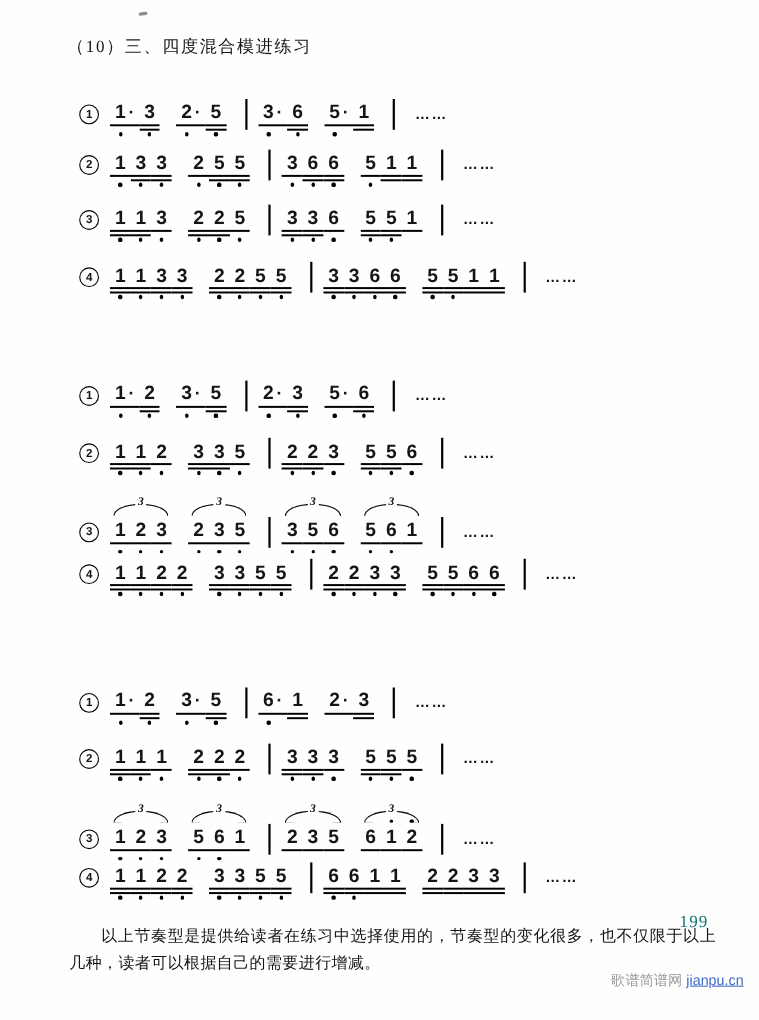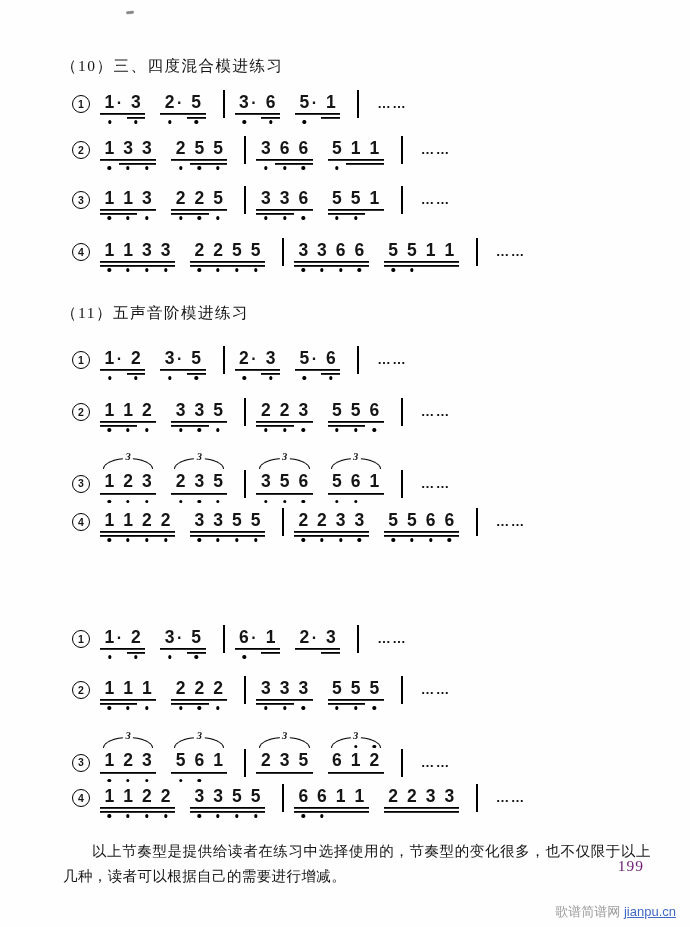--- a/index.html
+++ b/index.html
@@ -3,21 +3,21 @@
 <meta charset="utf-8">
 <style>
   html,body{margin:0;padding:0;background:#ffffff;}
   .page{
     position:relative;width:690px;height:927px;background:#fefefe;
     font-family:"Liberation Serif","DejaVu Serif",serif;color:#151515;
     overflow:hidden;
   }
   .speck{position:absolute;left:126px;top:11px;width:8px;height:2.5px;background:#8d8d8d;border-radius:2px;transform:rotate(-8deg);}
   .sec-head{position:absolute;left:61px;font-size:15.5px;letter-spacing:1.5px;white-space:nowrap;}
-  #h10{top:56px;} #h11{top:303px;} #h12{top:588px;}
+  #h10{top:32px;} #h11{top:303px;} #h12{top:588px;}
 
   .nline{position:absolute;left:72px;display:flex;align-items:flex-end;white-space:nowrap;}
   .lnum{
     width:16px;height:16px;border:1.3px solid #000;border-radius:50%;
     display:flex;align-items:center;justify-content:center;
     font-family:"Liberation Sans","DejaVu Sans",sans-serif;font-size:10.5px;font-weight:bold;
     margin:0 10px 8px 0;flex:none;line-height:1;
   }
   .grp{position:relative;display:inline-flex;margin-right:15px;}
   .grp.t{margin-top:18px;}
@@ -53,32 +53,31 @@
   }
   .barline{width:2px;height:28px;background:#000;margin:0 10px 3px 2px;flex:none;}
   .ellipsis{
     font-family:"Liberation Sans","DejaVu Sans",sans-serif;font-weight:bold;
     font-size:13.5px;letter-spacing:1.5px;margin:0 0 10px 8px;
   }
   .para{
     position:absolute;left:59px;top:835px;width:588px;margin:4px;
     font-size:14.5px;line-height:24.5px;text-indent:2em;letter-spacing:0.4px;text-align:justify;
   }
-  .pageno{position:absolute;right:46px;top:857px;color:#701a75;font-size:15.5px;letter-spacing:1px;}
-  .wm{position:absolute;right:14px;top:903px;font-size:13px;color:#9b9b9b;font-family:"Liberation Sans","DejaVu Sans",sans-serif;margin-left:29px;}
+  .pageno{position:absolute;right:46px;top:830px;color:#0f766e;font-size:15.5px;letter-spacing:1px;}
+  .wm{position:absolute;right:14px;top:882px;font-size:13px;color:#9b9b9b;font-family:"Liberation Sans","DejaVu Sans",sans-serif;margin-left:29px;}
   .wm-link{color:#4169c8;text-decoration:underline;cursor:pointer;}
 </style>
 </head>
 <body>
 
 <div class="page">
   <div class="speck"></div>
 
   <div class="sec-head" id="h10">（10）三、四度混合模进练习</div>
-  <div class="sec-head" id="h11">（11）五声音阶模进练习</div>
 
   <p class="para">以上节奏型是提供给读者在练习中选择使用的，节奏型的变化很多，也不仅限于以上几种，读者可以根据自己的需要进行增减。</p>
 
   <div class="pageno">199</div>
   <div class="wm">
     <span>歌谱简谱网</span>
     <a class="wm-link">jianpu.cn</a>
   </div>
 <div class="nline" style="top: 90px;">
       <span class="lnum">1</span>

